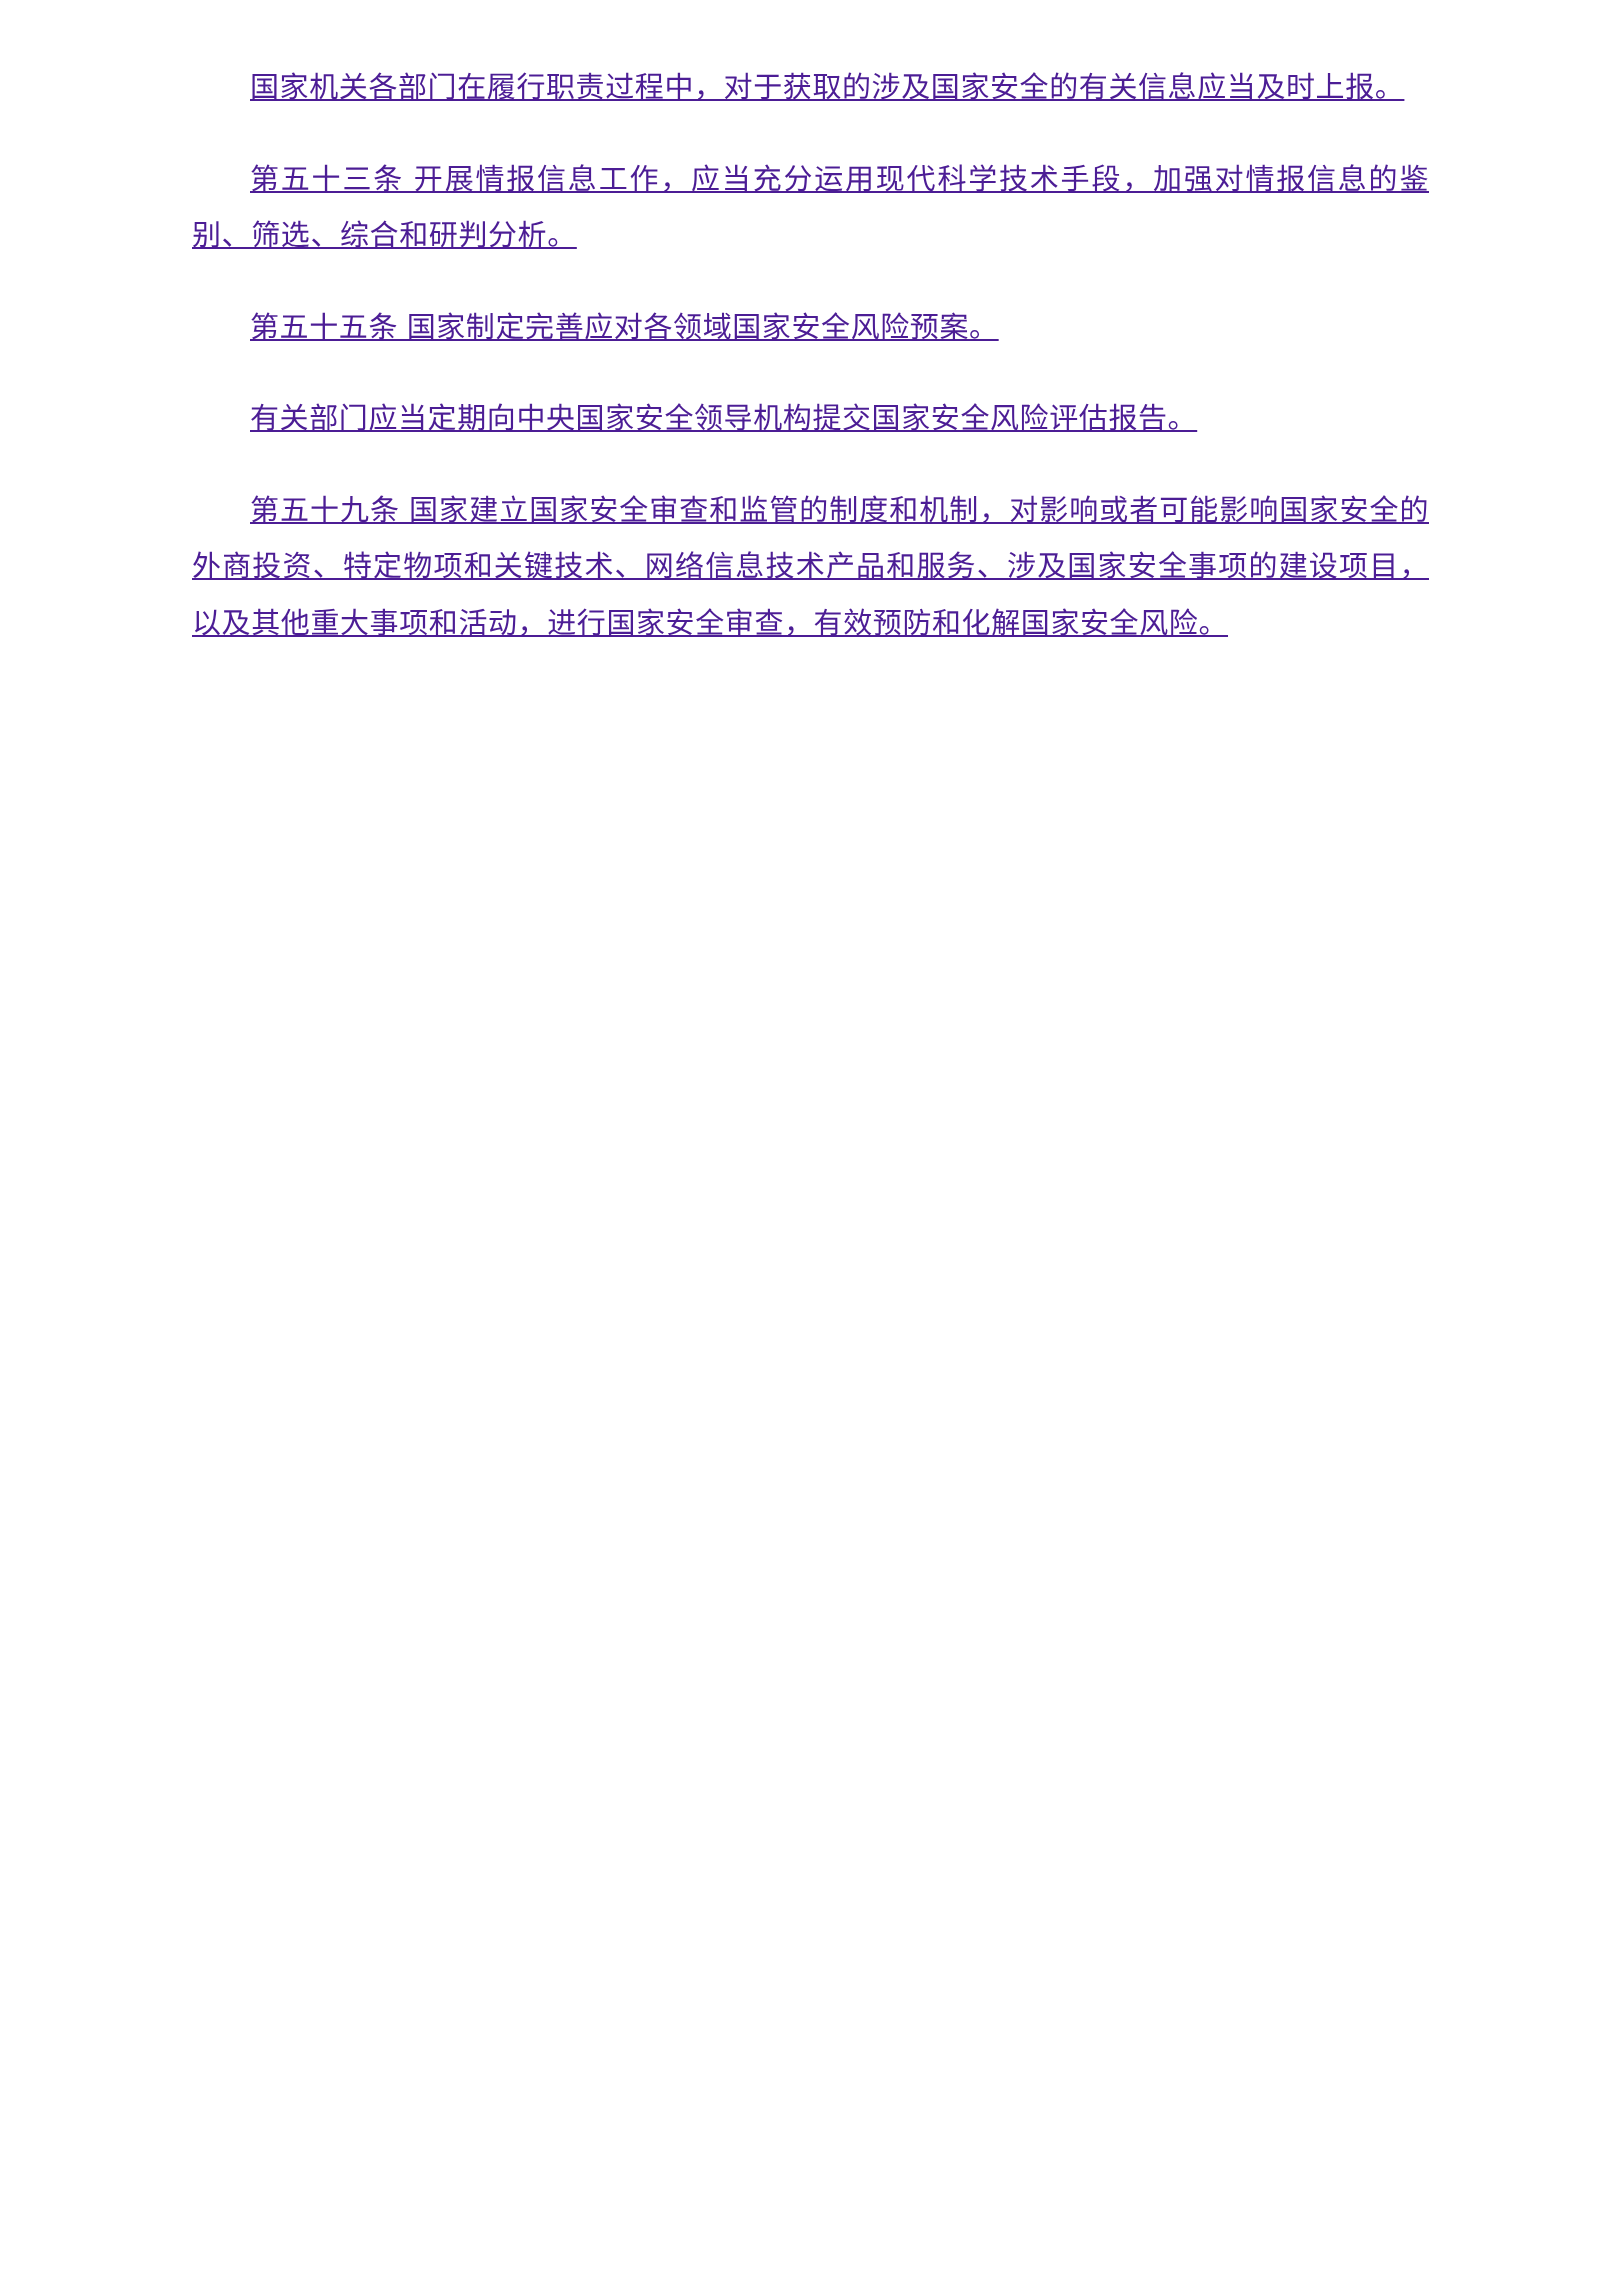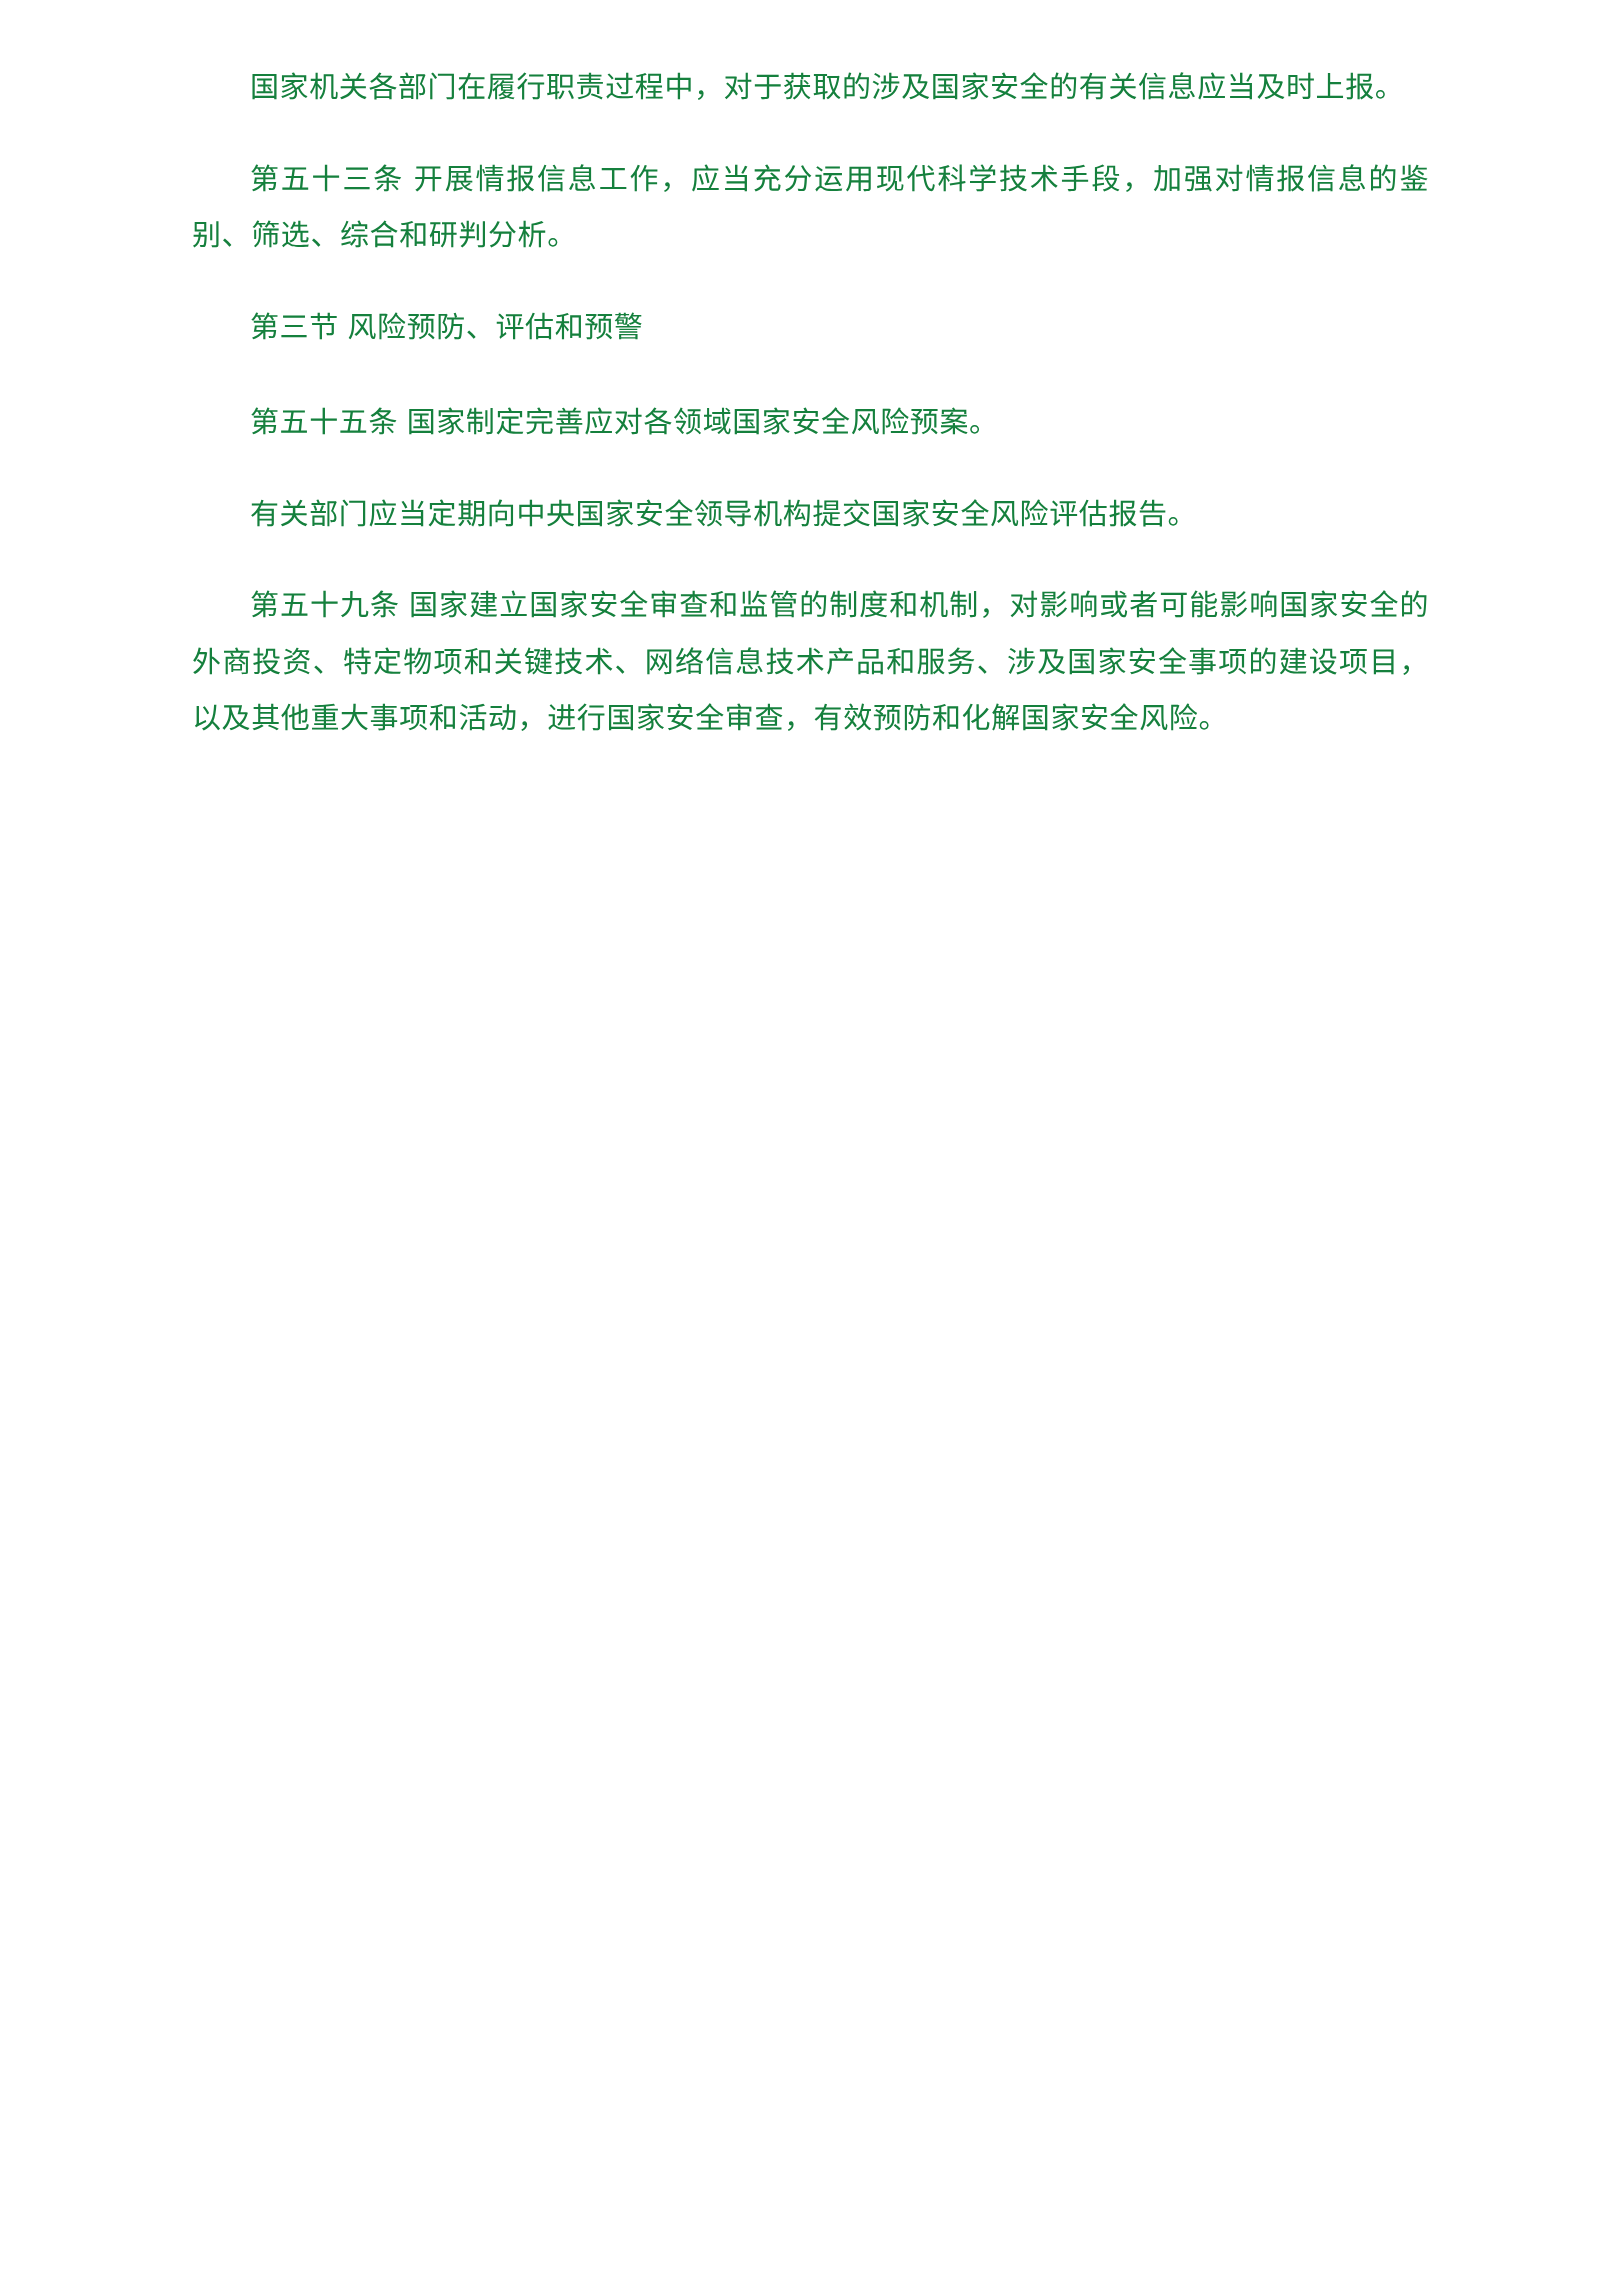--- a/index.html
+++ b/index.html
@@ -21,26 +21,27 @@
   }
   .content {
     position: absolute;
     left: 192px;
     top: 59px;
     width: 1237px;
   }
   .para {
     font-size: 29px;
     line-height: 1.95;
-    color: #15803d;
+    color: #4c1d95;
     margin: 0 0 35px 0;
     text-align: justify;
     text-justify: inter-ideograph;
     letter-spacing: 0.6px;
     font-weight: 500;
+    text-decoration: underline;
   }
   .para.indent {
     text-indent: 2em;
   }
   .para.section {
     text-indent: 2em;
     margin-bottom: 39px;
   }
   .para:last-child {
     margin-bottom: 0;
@@ -50,21 +51,20 @@
 <body>
 
 <div class="page">
   <div class="content">
 
     <p class="para indent">国家机关各部门在履行职责过程中，对于获取的涉及国家安全的有关信息应当及时上报。</p>
 
     <p class="para indent">第五十三条 开展情报信息工作，应当充分运用现代科学技术手段，加强对情报信息的鉴别、筛选、综合和研判分析。</p>
 
 
-    <p class="para section">第三节 风险预防、评估和预警</p>
 
     <p class="para indent">第五十五条 国家制定完善应对各领域国家安全风险预案。</p>
 
 
     <p class="para indent">有关部门应当定期向中央国家安全领导机构提交国家安全风险评估报告。</p>
 
 
 
 
     <p class="para indent">第五十九条 国家建立国家安全审查和监管的制度和机制，对影响或者可能影响国家安全的外商投资、特定物项和关键技术、网络信息技术产品和服务、涉及国家安全事项的建设项目，以及其他重大事项和活动，进行国家安全审查，有效预防和化解国家安全风险。</p>

